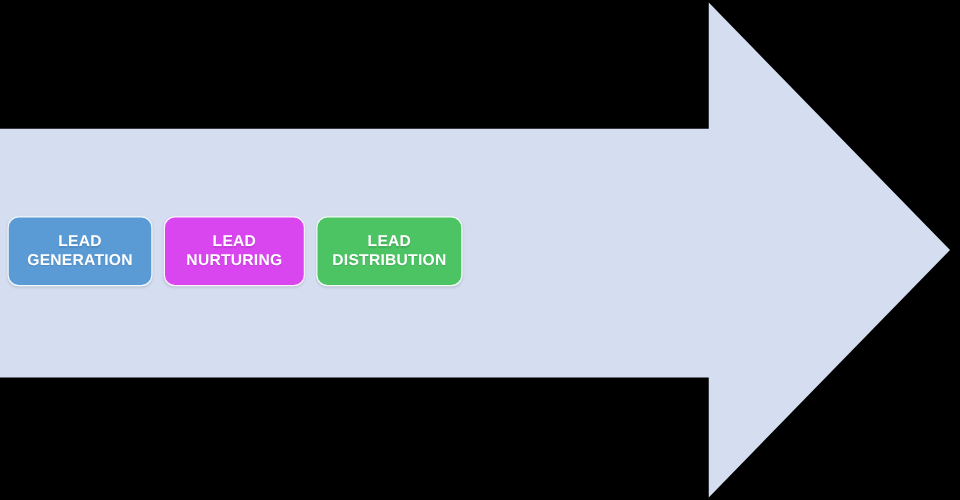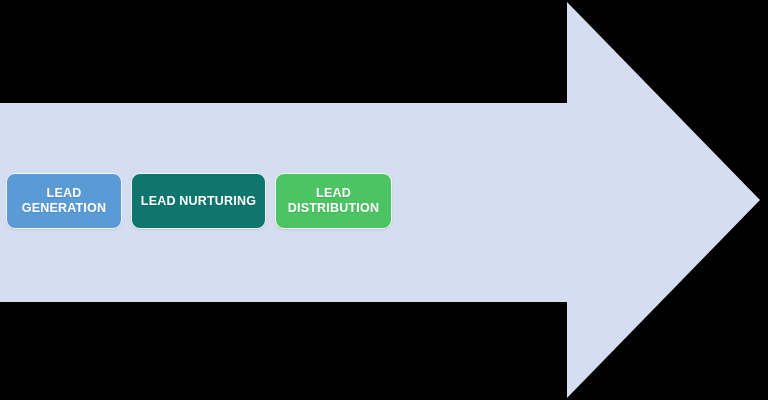--- a/index.html
+++ b/index.html
@@ -80,21 +80,21 @@
 
   <svg id="arrow-svg" viewBox="0 0 768 400" preserveAspectRatio="none" aria-hidden="true">
     <polygon id="arrow-shape" points="0,103 567,103 567,2 760,200 567,398 567,302 0,302" fill="#D4DEF0"></polygon>
   </svg>
 
   <div id="stages-row">
       <div class="stage-chip" style="background: rgb(91, 155, 213); width: 116px;">
         <span class="stage-label">LEAD
 GENERATION</span>
       </div>
-      <div class="stage-chip" style="background: #0f766e; width: 135px;">
+      <div class="stage-chip" style="background: #d946ef; width: 113px;">
         <span class="stage-label">LEAD NURTURING</span>
       </div>
       <div class="stage-chip" style="background: rgb(76, 196, 100); width: 117px;">
         <span class="stage-label">LEAD
 DISTRIBUTION</span>
       </div>
     </div>
 
 </div>
 

